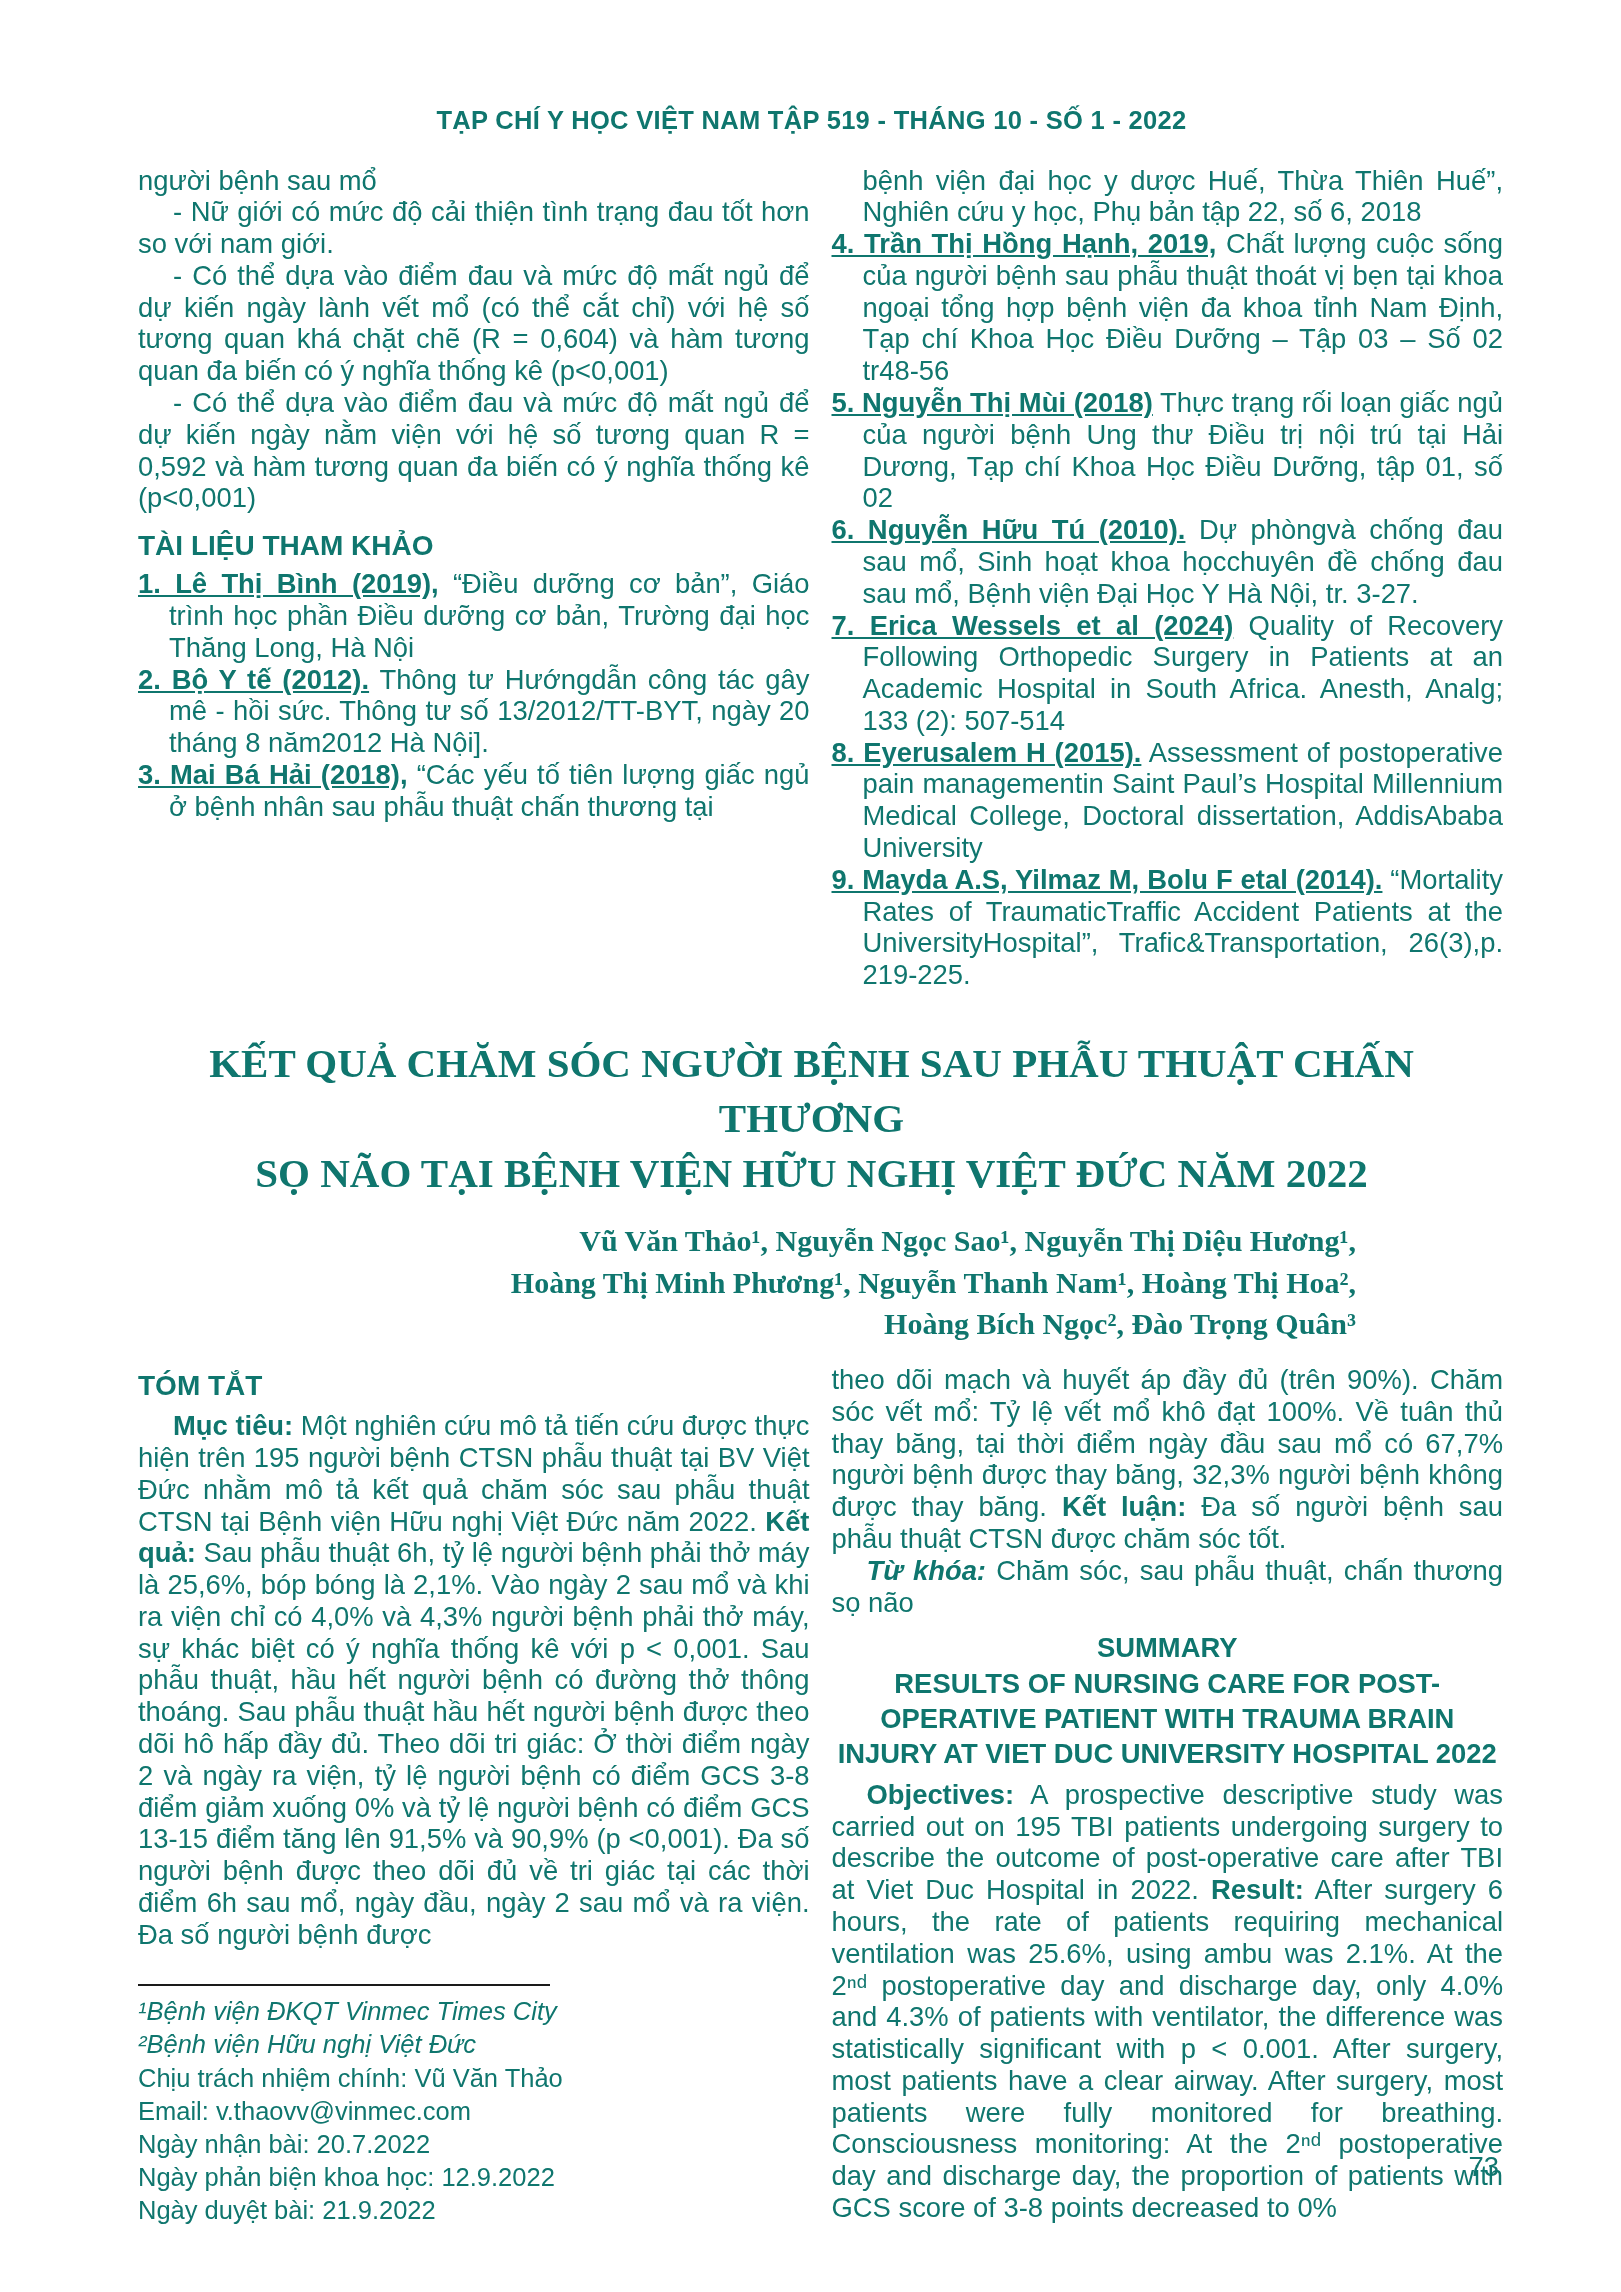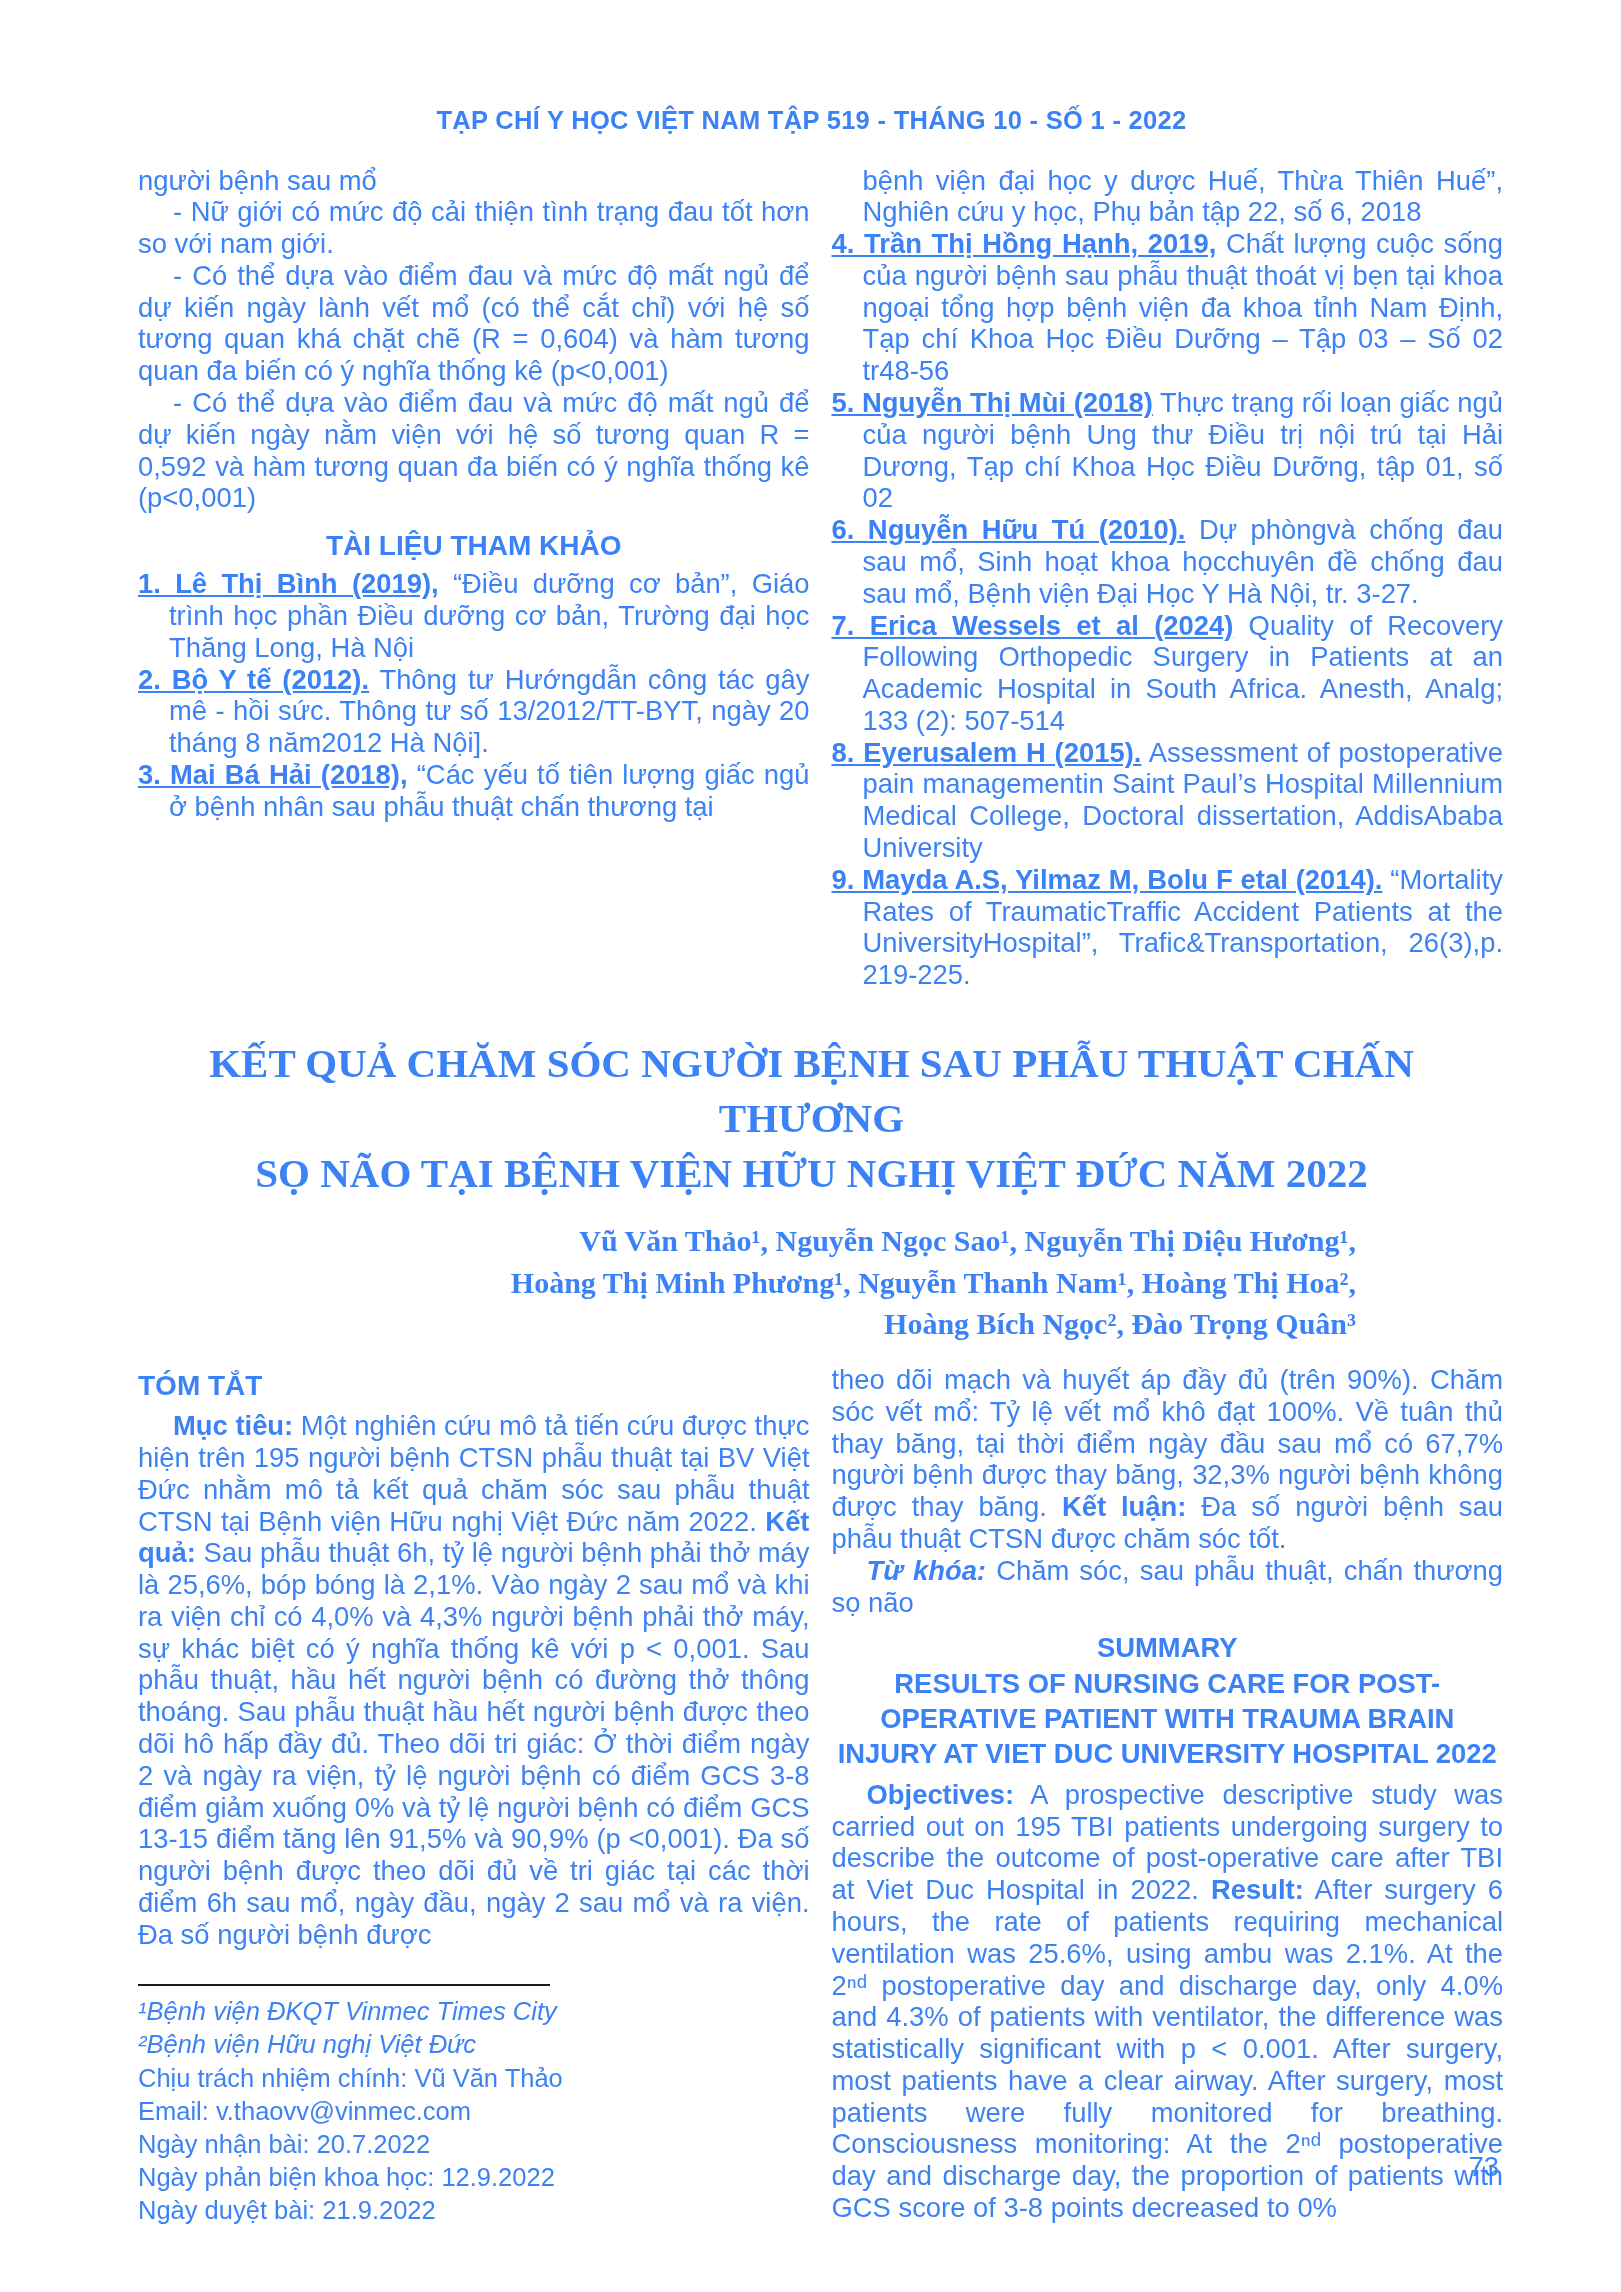--- a/index.html
+++ b/index.html
@@ -3,21 +3,21 @@
 <meta charset="utf-8">
 <style>
   * { box-sizing: border-box; }
   html, body { margin: 0; padding: 0; background: #ffffff; }
   .page {
     position: relative;
     width: 1621px;
     height: 2293px;
     margin: 0 auto;
     background: #ffffff;
-    color: #3b82f6;
+    color: #0f766e;
     font-family: "Liberation Sans", sans-serif;
     font-size: 27.4px;
     line-height: 1.16;
     padding: 106px 118px 0 120px;
     overflow: hidden;
   }
   .journal-header {
     text-align: center;
     font-weight: bold;
     font-size: 25.5px;
@@ -25,21 +25,21 @@
     margin-bottom: 29px;
   }
   .cols { display: flex; gap: 22px; margin-left: 18px; }
   .col { flex: 1 1 0; min-width: 0; text-align: justify; }
   p { margin: 0; }
   .para { text-align: justify; }
   .indent { text-indent: 35px; }
   .section-heading {
     font-weight: bold;
     font-size: 28px;
-    text-align: center;
+    text-align: left;
     margin: 15.7px 0 5.9px 0;
   }
   .ref {
     text-align: justify;
     padding-left: 31px;
     text-indent: -31px;
   }
   .ref b { font-weight: bold; text-decoration: underline; }
   .ref-cont {
     text-align: justify;

